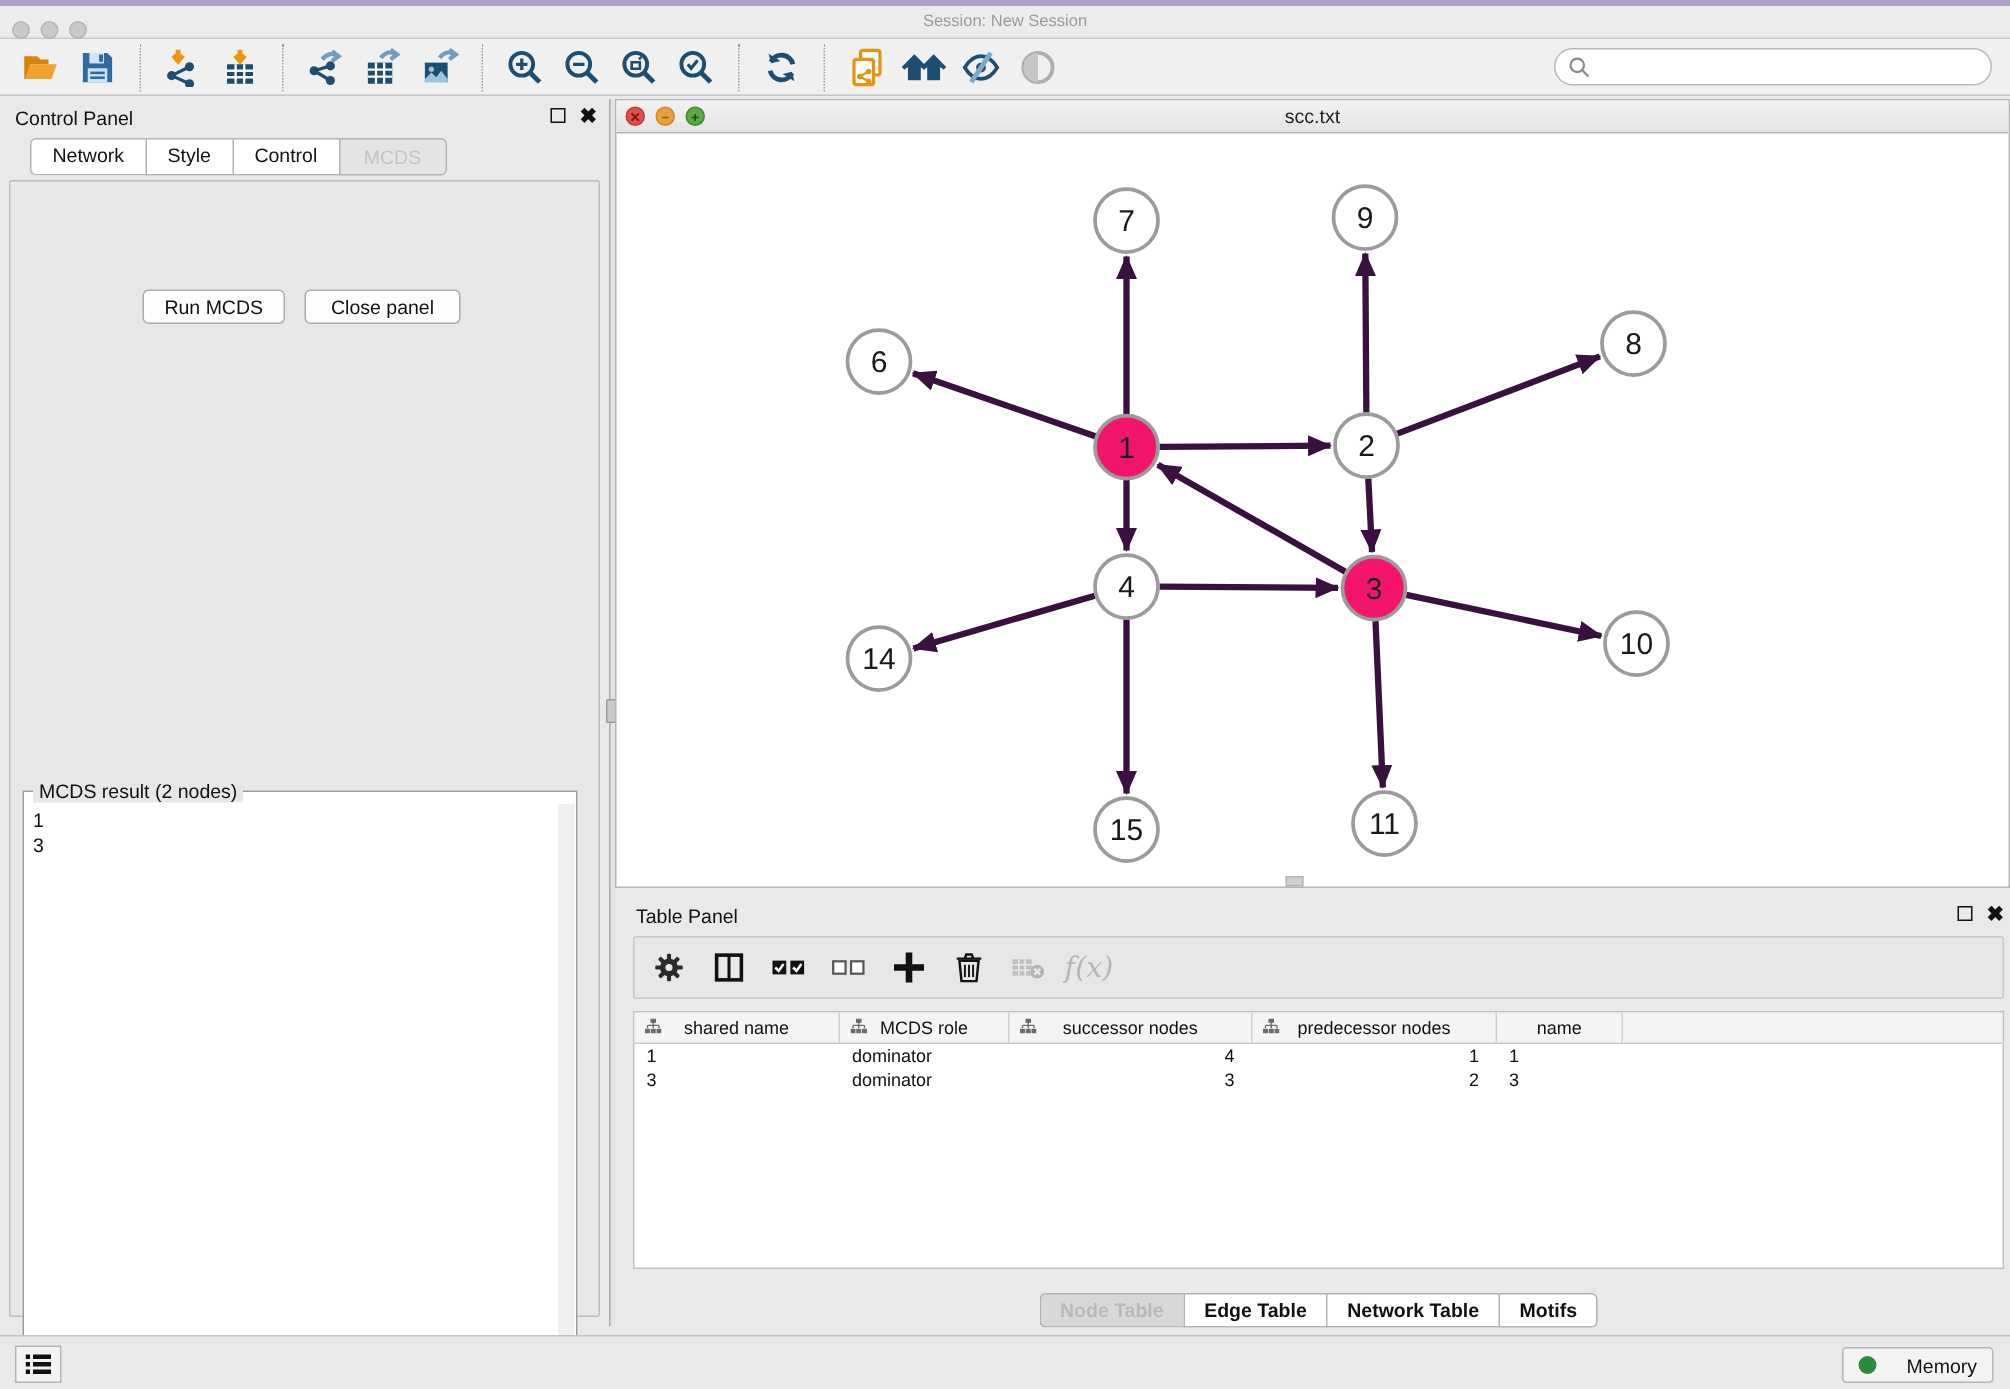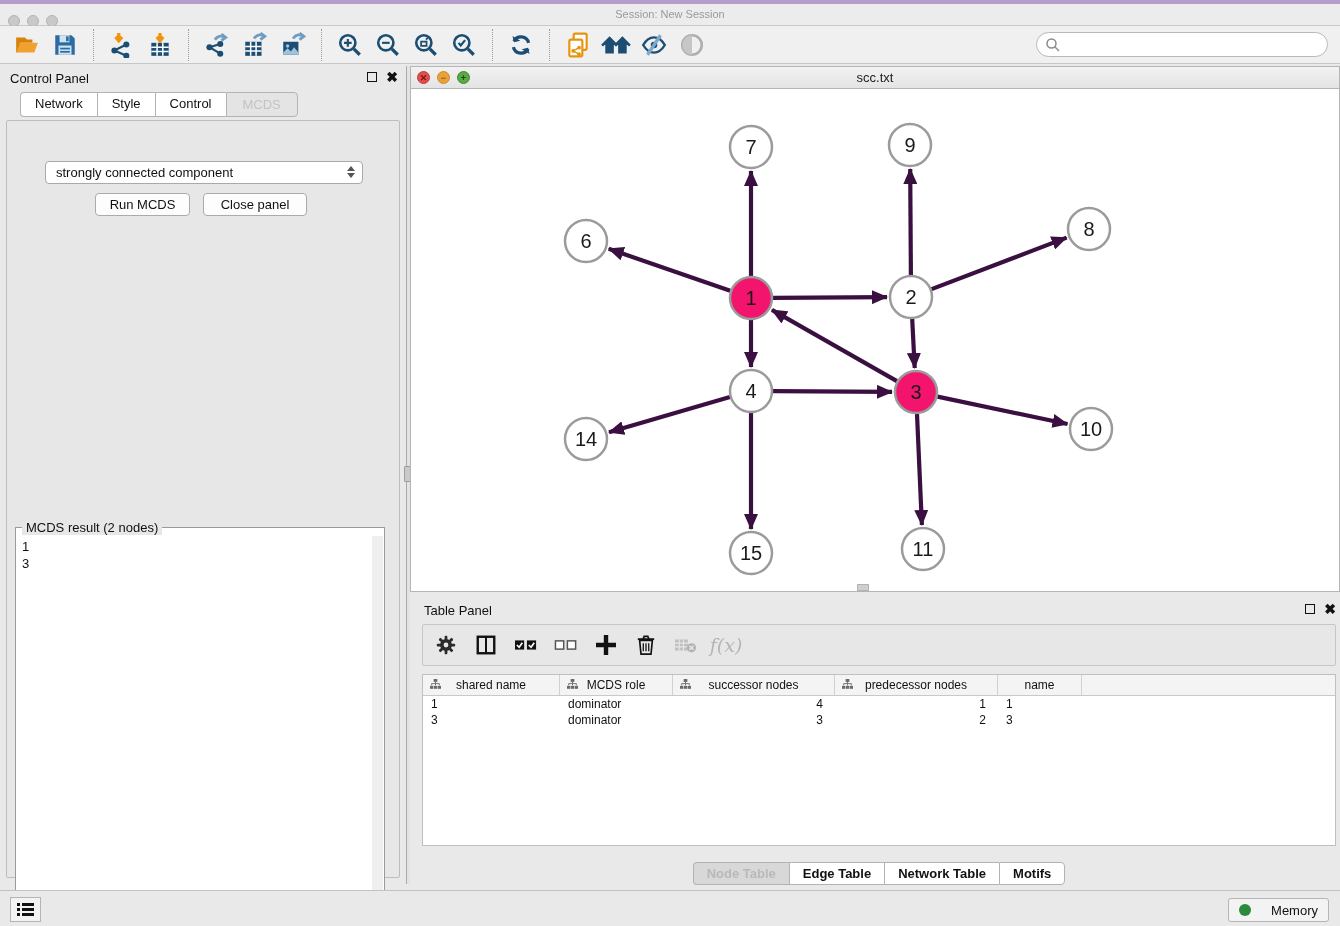--- a/index.html
+++ b/index.html
@@ -242,27 +242,20 @@
       <span class="close-icon">✖</span>
     </span>
   </div>
   <div id="cp-tabs">
     <span class="cp-tab">Network</span>
     <span class="cp-tab">Style</span>
     <span class="cp-tab">Control</span>
     <span class="cp-tab disabled-active">MCDS</span>
   </div>
   <div id="cp-body">
-    <div id="criterion-select">
-      <span>strongly connected component</span>
-      <span class="stepper">
-          <span class="tri-up"></span>
-          <span class="tri-dn"></span>
-        </span>
-    </div>
     <div class="cp-btn" id="run-btn">Run MCDS</div>
     <div class="cp-btn" id="close-panel-btn">Close panel</div>
     <div id="mcds-group">
       <span id="mcds-legend">MCDS result (2 nodes)</span>
       <div id="mcds-lines">
           <div>1</div>
           <div>3</div>
         </div>
       <div id="mcds-scroll"></div>
     </div>

